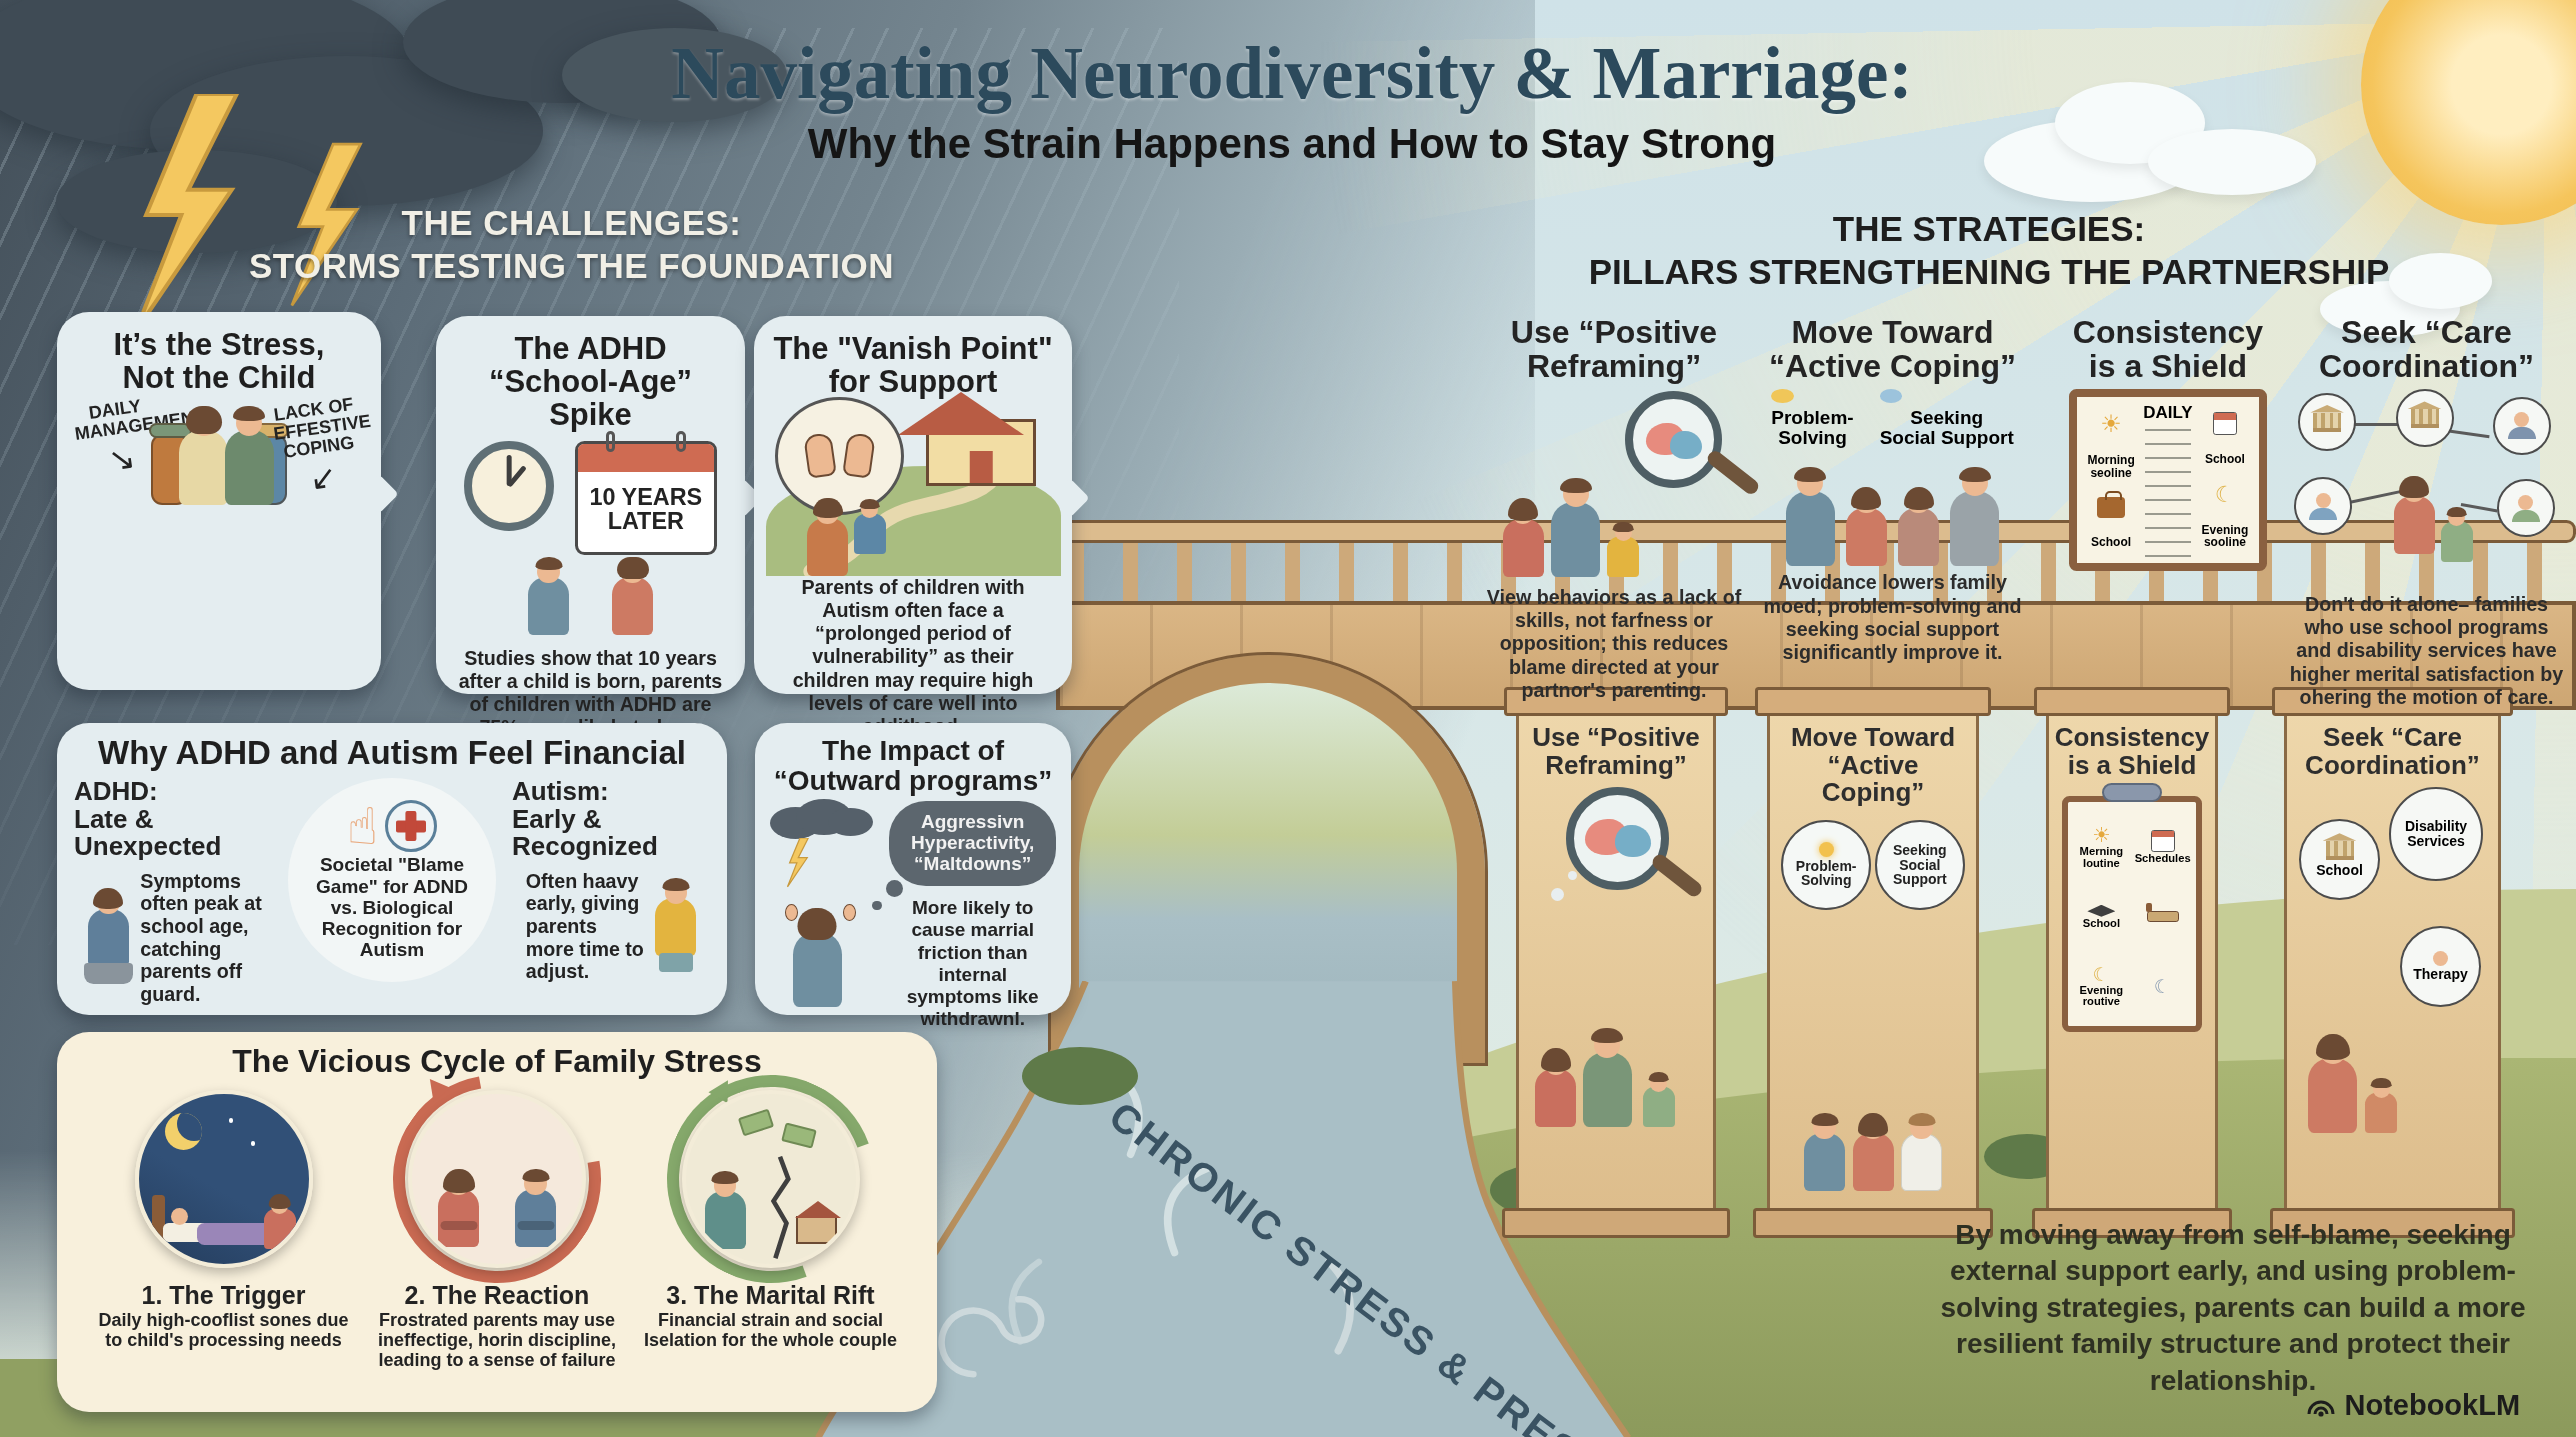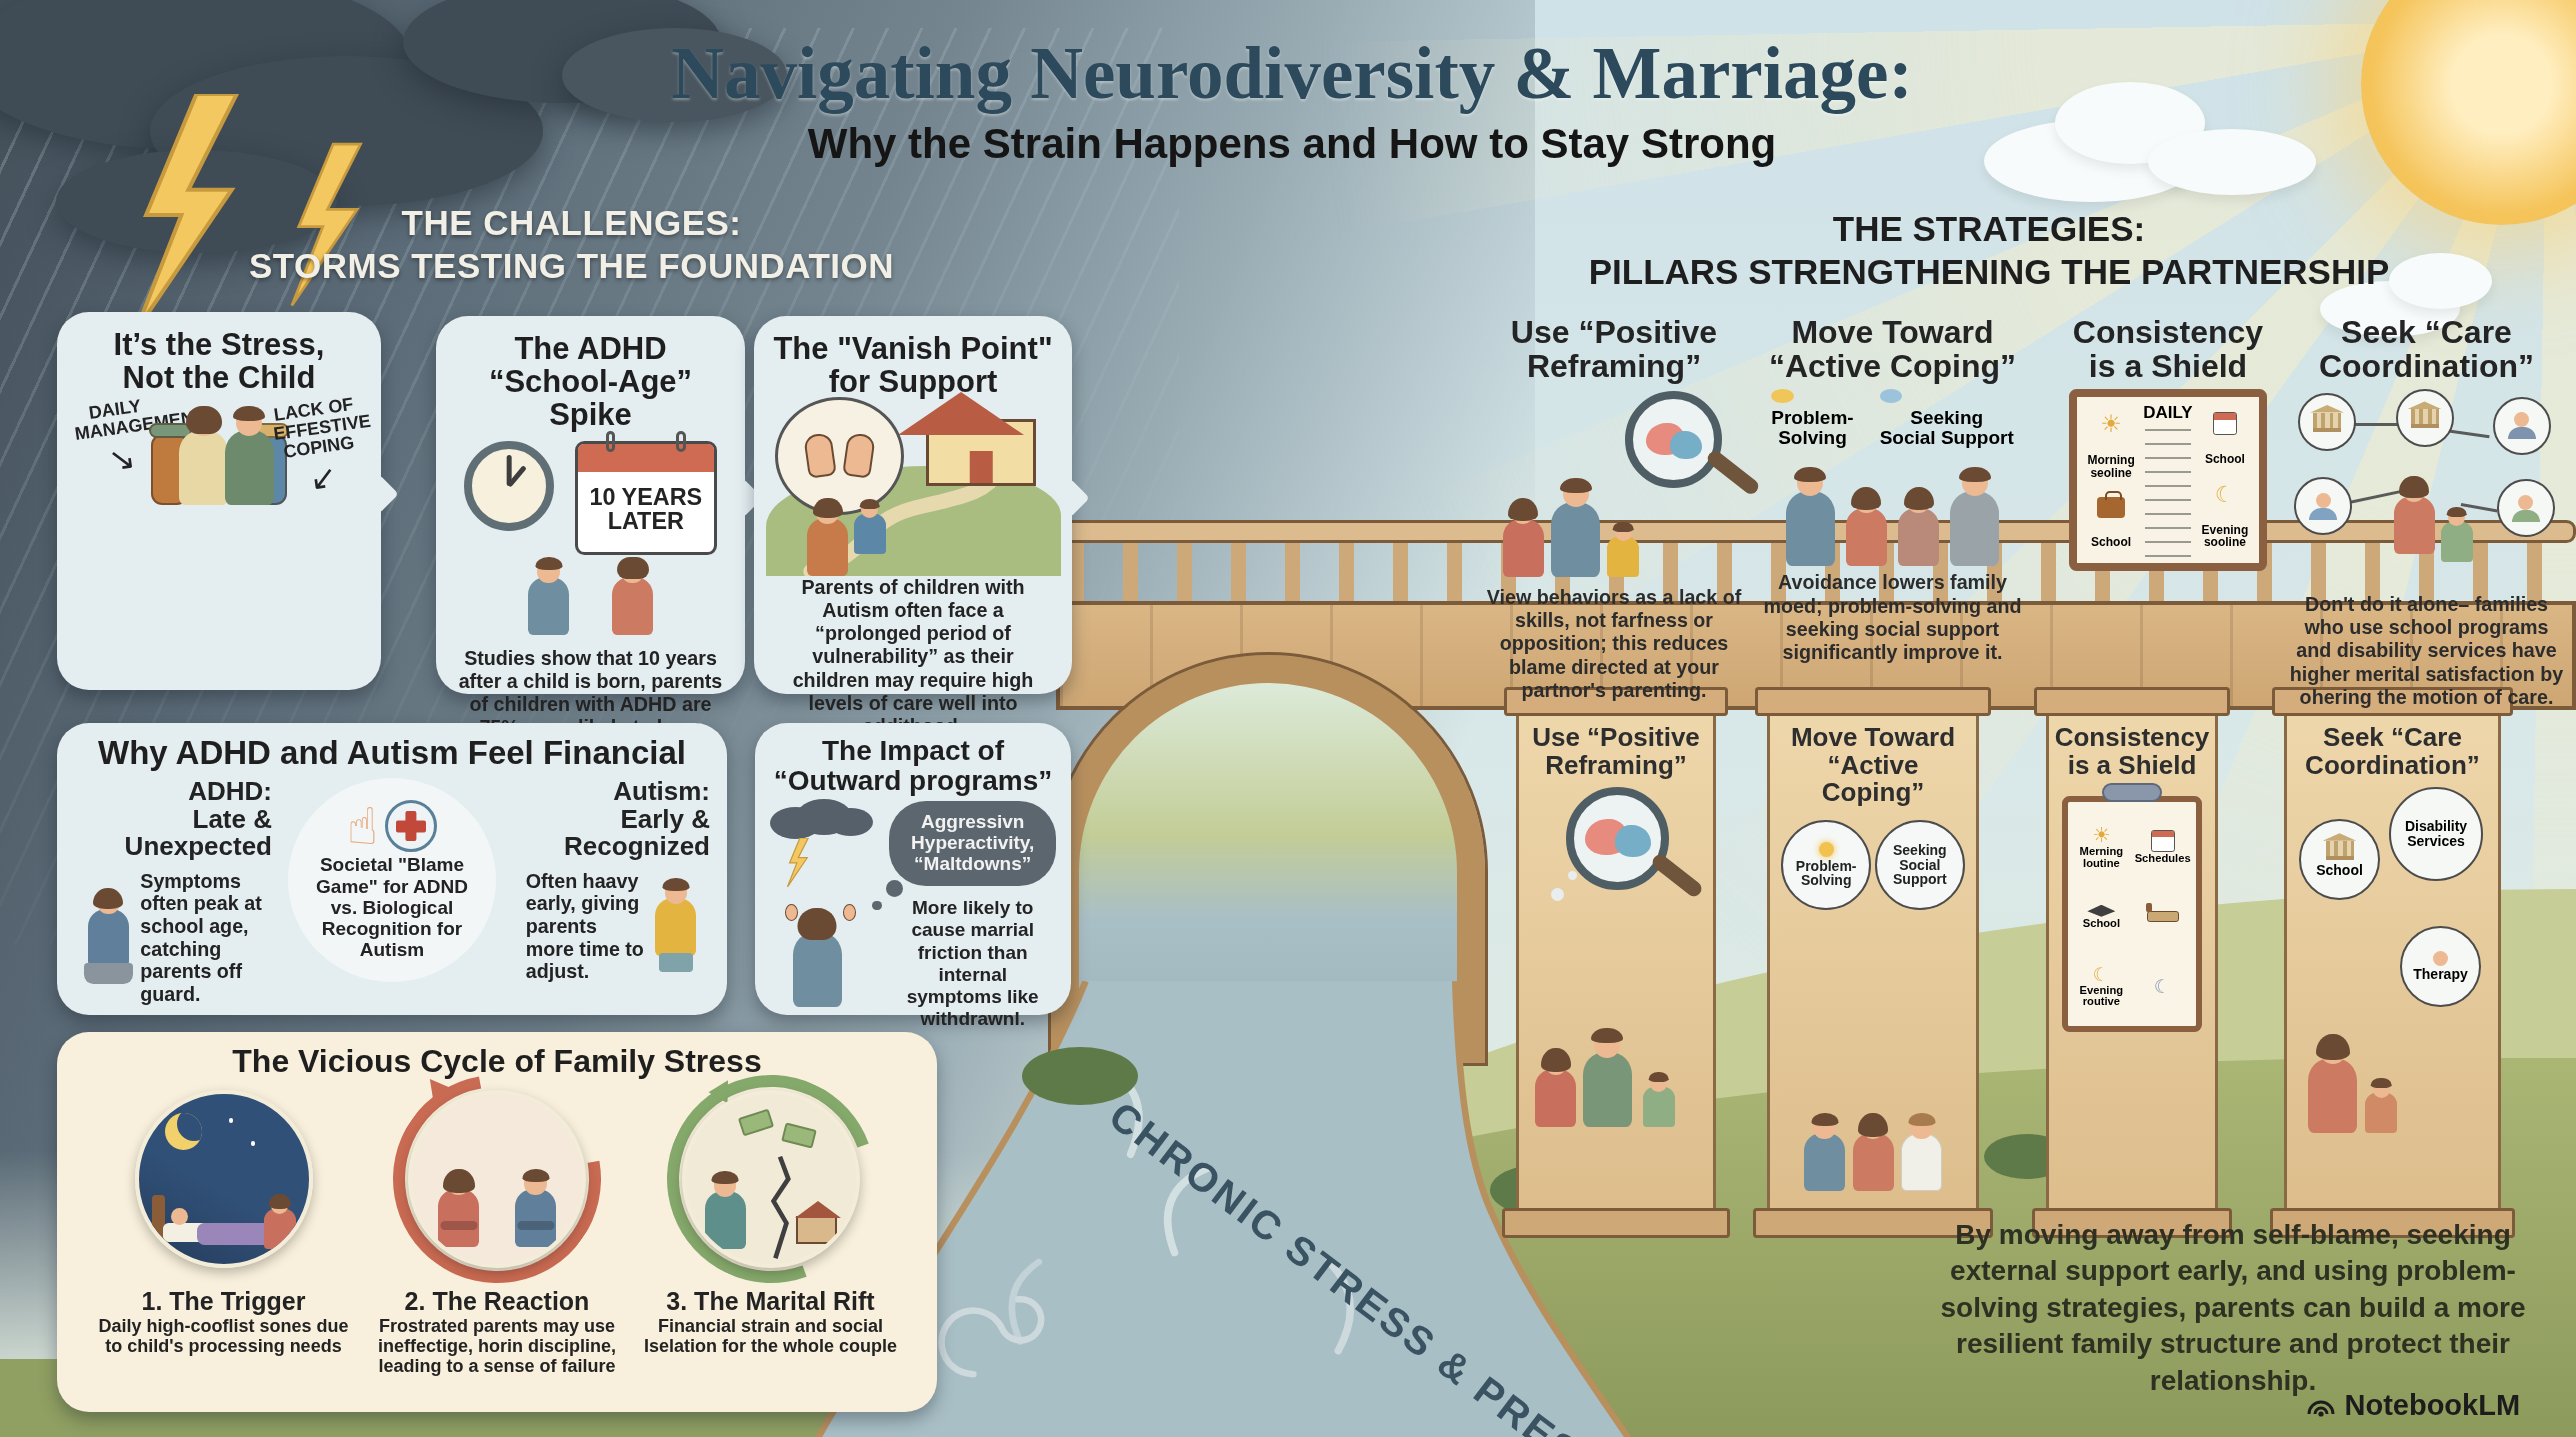--- a/index.html
+++ b/index.html
@@ -84,21 +84,21 @@
   .hill3{position:absolute;bottom:0;left:-7.5px;right:-7.5px;height:110px;background:#a9bd80;border-radius:55% 45% 0 0}
   .house{position:absolute;right:17px;top:15px;width:110px;height:67px;background:#f2dda4;border:3.7px solid #6b4a33;z-index:2}
   .roof{position:absolute;right:9.4px;top:-30px;width:0;height:0;border-left:63px solid transparent;border-right:63px solid transparent;border-bottom:43px solid #b85c44;z-index:2}
   .door{position:absolute;left:50%;bottom:0;transform:translateX(-50%);width:22.5px;height:32px;background:#b85c44}
   .sbub{position:absolute;left:1.9px;top:-7.5px;width:129px;height:118px;background:#f6f1e2;border:3.7px solid #555;border-radius:50%;display:flex;gap:11.2px;align-items:center;justify-content:center;z-index:3}
   .handp{width:28px;height:43px;background:#ecb992;border:2.8px solid #6b4a33;border-radius:13px 13px 8.4px 8.4px}
   .c3figs{position:absolute;left:34px;bottom:0;display:flex;gap:5.6px;z-index:3}
 
   
   .c4-grid{display:grid;grid-template-columns:198px 1fr 198px;gap:5.6px;margin-top:7.5px;align-items:start}
-  .c4h{font-weight:bold;font-size:26px;line-height:1.05;text-align:right}
+  .c4h{font-weight:bold;font-size:26px;line-height:1.05;text-align:left}
   .c4row{display:flex;gap:7.5px;align-items:center;justify-content:center;margin-top:9.4px}
   .c4b{font-weight:bold;font-size:19.7px;line-height:1.15;text-align:left}
   .oval{width:208px;height:204px;background:#f2f6f6;border-radius:50%;margin:0 auto;display:flex;flex-direction:column;align-items:center;justify-content:center;gap:1.9px;padding:11.2px}
   .pointhand{font-family:"DejaVu Sans",sans-serif;font-size:51px;color:#e9a87c;line-height:1}
   .crossc{width:52px;height:52px;border-radius:50%;background:#eef4f6;border:3.7px solid #5a7f99;position:relative}
   .crossc::before{content:"";position:absolute;left:50%;top:50%;transform:translate(-50%,-50%);width:30px;height:11.2px;background:#c2493a;border-radius:1.9px}
   .crossc::after{content:"";position:absolute;left:50%;top:50%;transform:translate(-50%,-50%);width:11.2px;height:30px;background:#c2493a;border-radius:1.9px}
   .ovaltxt{font-weight:bold;font-size:19px;line-height:1.12;text-align:center;width:178px}
 
   
@@ -114,21 +114,21 @@
 
   
   .steps{display:flex;justify-content:space-between;padding:1.9px 20.6px 0}
   .step{width:273px;display:flex;flex-direction:column;align-items:center}
   .cycwrap{position:relative;width:200px;height:198px}
   .cyc{position:absolute;left:11.2px;top:9.4px;width:178px;height:178px;border-radius:50%;overflow:hidden;border:4.7px solid #f3ecd8;box-shadow:0 4.7px 11.2px rgba(0,0,0,.25)}
   .ringr{position:absolute;left:-3.7px;top:-5.6px;width:208px;height:208px;border:12px solid #c96a52;border-radius:50%;border-top-color:transparent;transform:rotate(35deg)}
   .ahr{position:absolute;top:-3.7px;left:28px;width:0;height:0;border-style:solid;border-width:0 11.2px 20.6px 11.2px;border-color:transparent transparent #c96a52 transparent;transform:rotate(-38deg)}
   .ringg{position:absolute;left:-3.7px;top:-5.6px;width:208px;height:208px;border:12px solid #85a86b;border-radius:50%;border-right-color:transparent;transform:rotate(25deg)}
   .ahg{position:absolute;top:-1.9px;left:41px;width:0;height:0;border-style:solid;border-width:0 11.2px 20.6px 11.2px;border-color:transparent transparent #85a86b transparent;transform:rotate(30deg)}
-  .sttl{font-weight:bold;font-size:25px;margin-top:8px}
+  .sttl{font-weight:bold;font-size:25px;margin-top:2px}
   .sbod{font-weight:bold;font-size:18px;line-height:1.12;width:262px;text-align:center}
   .moon6{position:absolute;left:26px;top:19px;width:37px;height:37px;border-radius:50%;background:#f2d06b;overflow:hidden}
   .moon6::after{content:"";position:absolute;left:12px;top:-6.6px;width:34px;height:34px;border-radius:50%;background:#315077}
   .star{position:absolute;width:4.7px;height:4.7px;border-radius:50%;background:#ffffff}
   .hb6{position:absolute;left:13px;bottom:17px;width:13px;height:52px;background:#8a5c38;border-radius:3.7px}
   .mat6{position:absolute;left:24px;bottom:22.5px;width:129px;height:19px;background:#f3efe2;border-radius:5.6px}
   .blk6{position:absolute;left:58px;bottom:19px;width:94px;height:22.5px;background:#9a86b8;border-radius:7.5px}
   .kid6{position:absolute;left:32px;bottom:39px;width:17px;height:17px;border-radius:50%;background:#ecb992}
   .crossarm{position:absolute;width:37px;height:8.4px;background:rgba(0,0,0,.22);border-radius:4.7px;left:50%;transform:translateX(-50%);top:28px}
   .bill{position:absolute;width:32px;height:19px;background:#9ab87a;border:2.8px solid #6f8a54;border-radius:2.8px}

